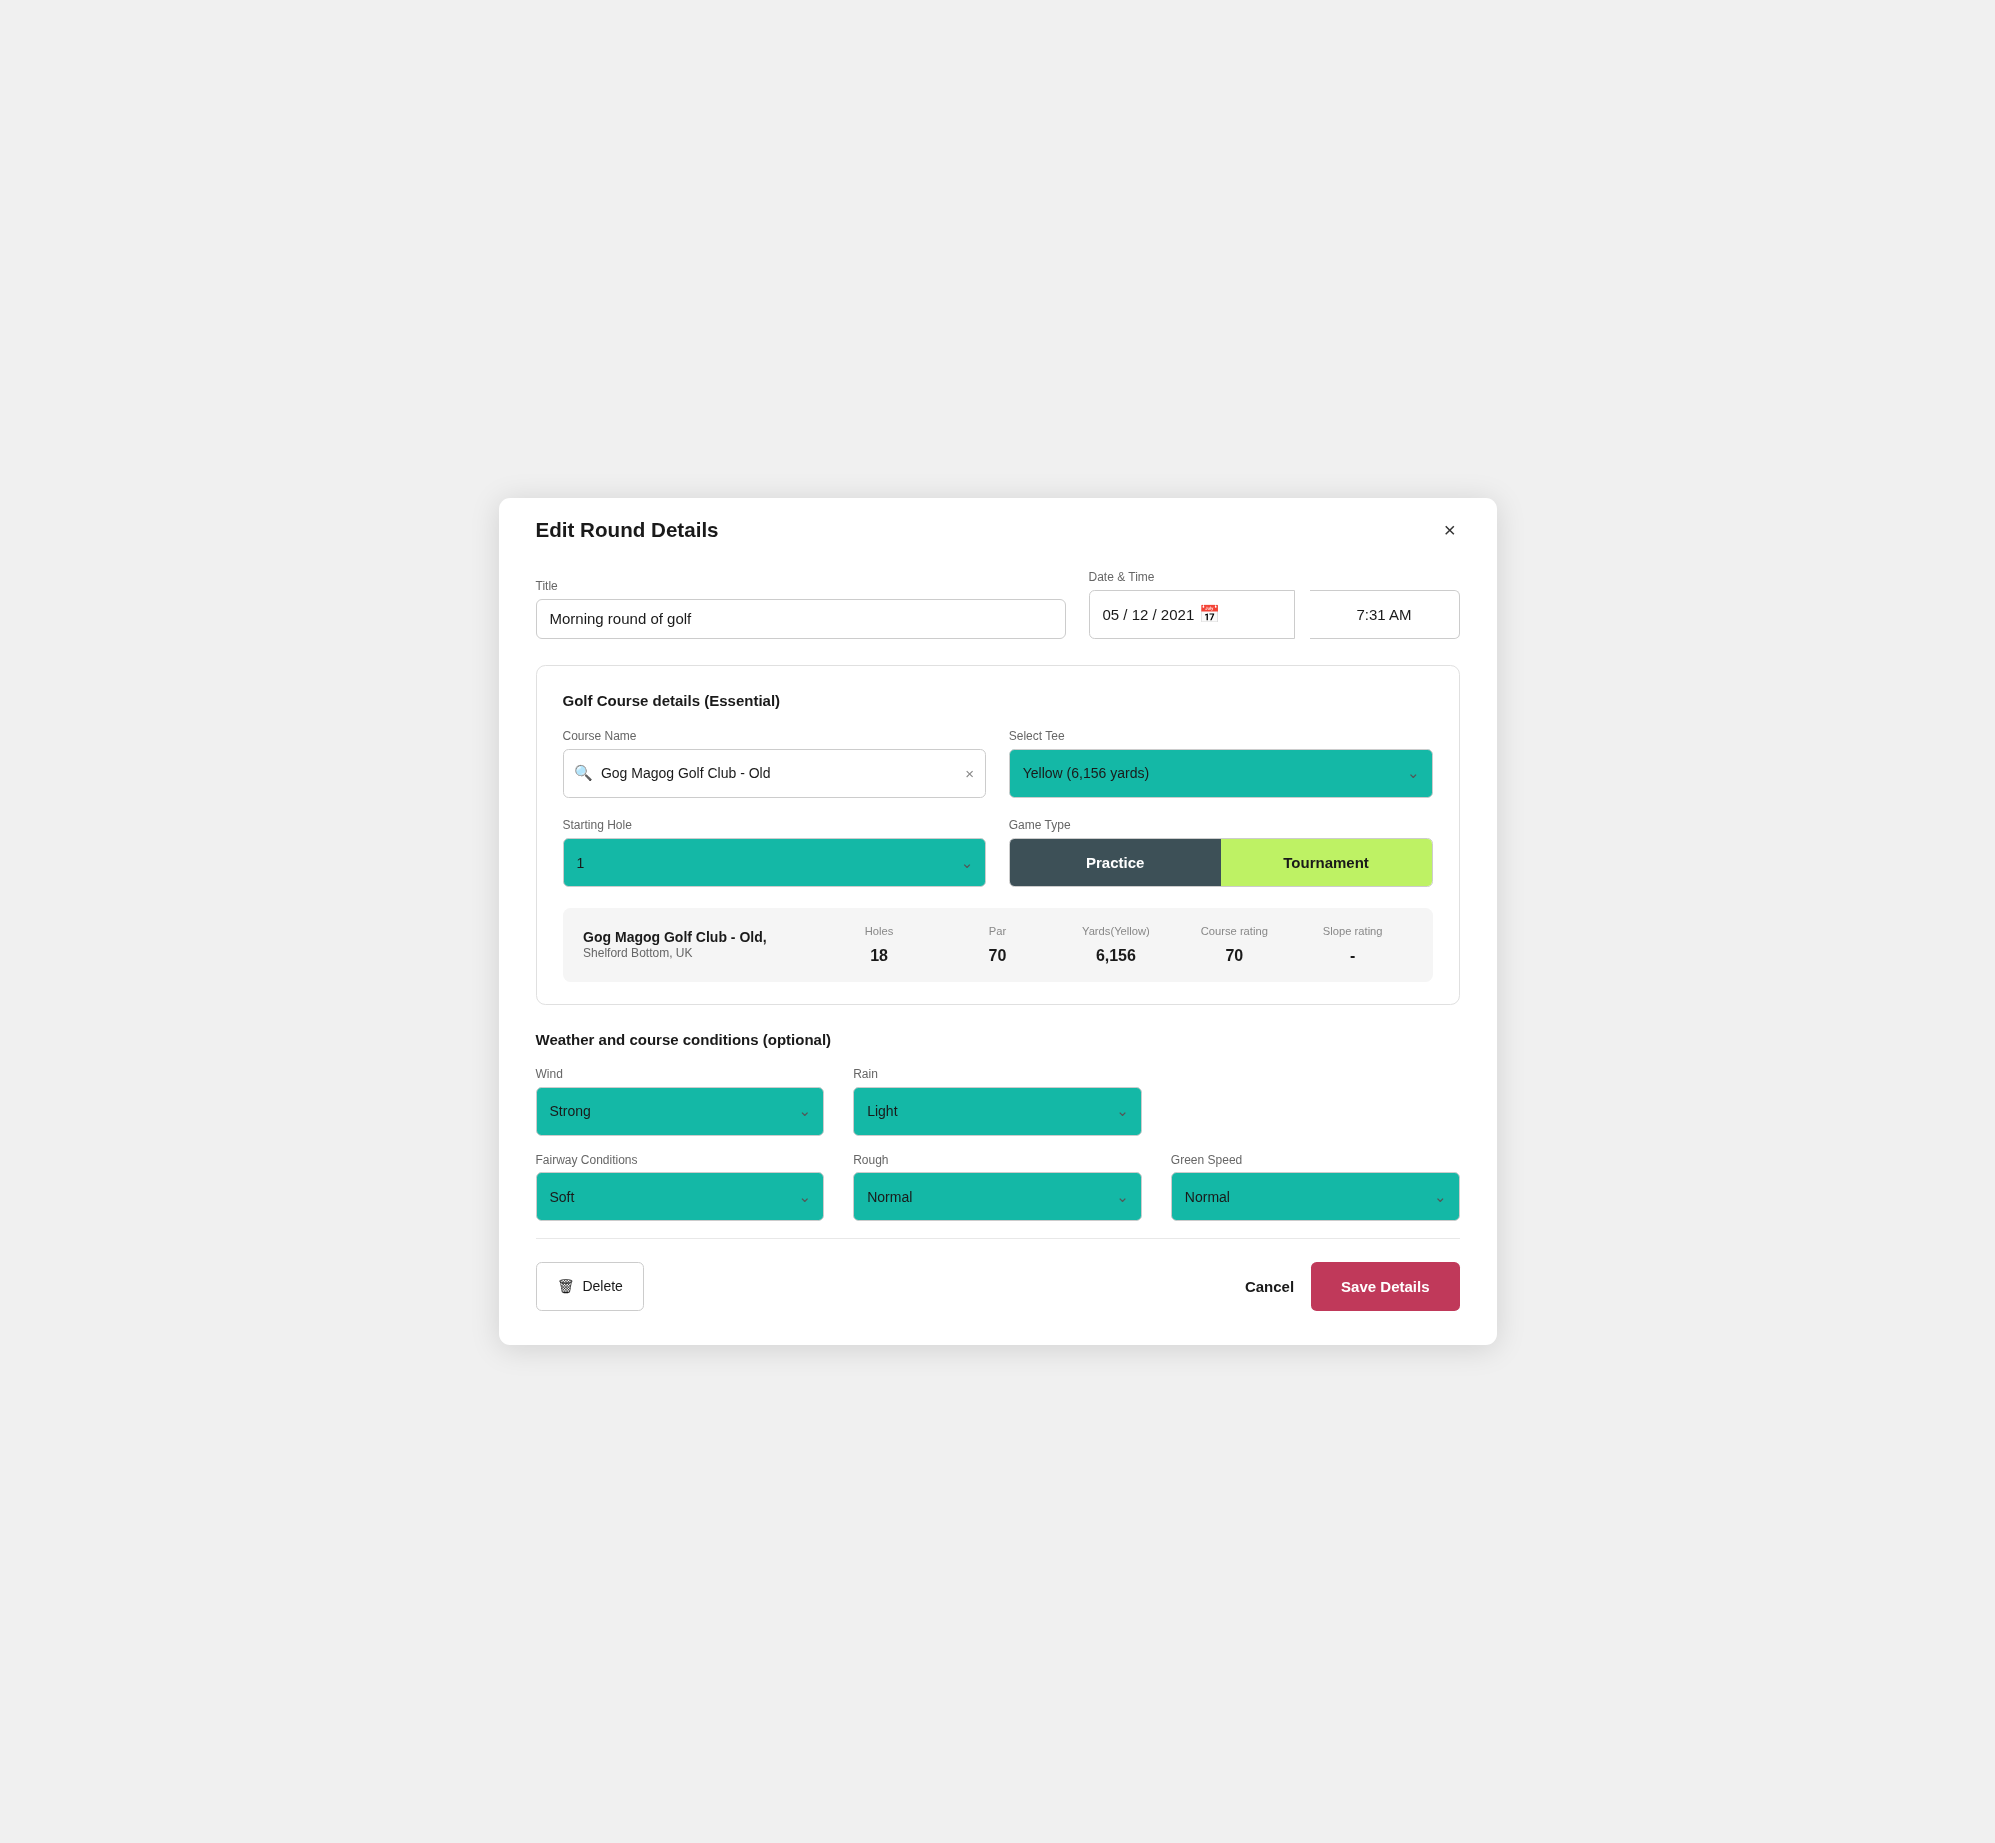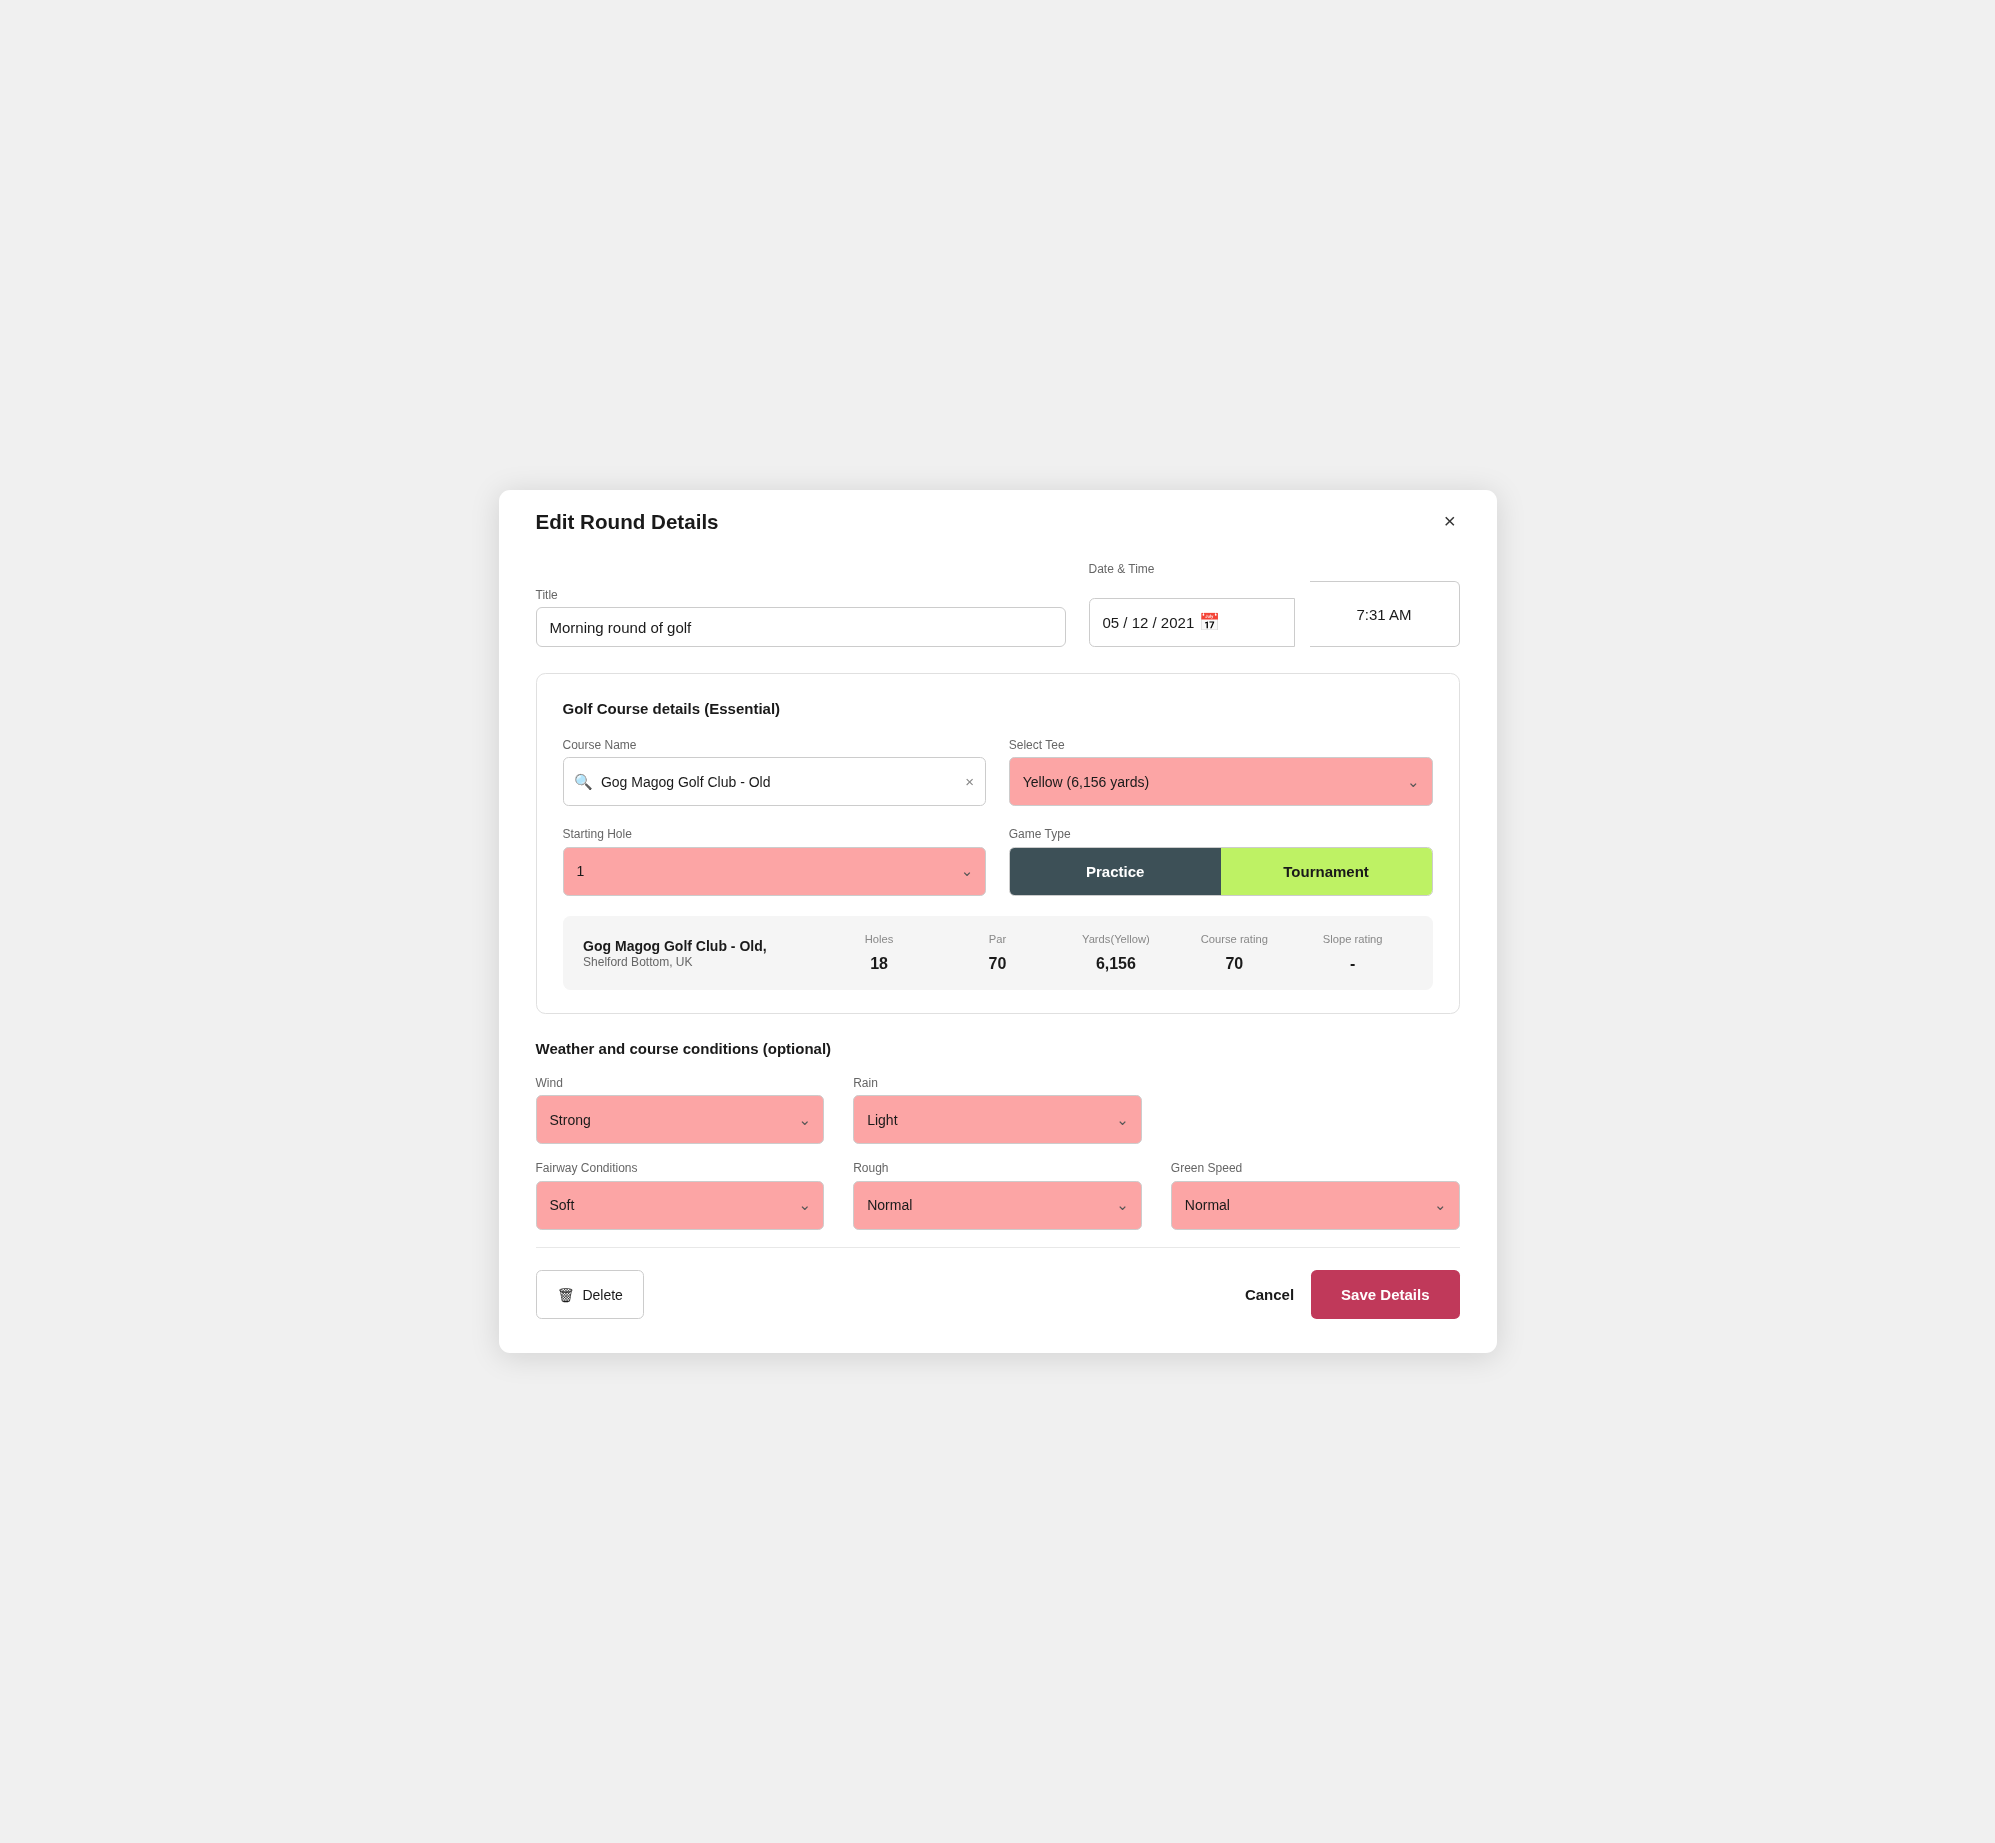--- a/index.html
+++ b/index.html
@@ -89,21 +89,21 @@
     .date-input-wrap .cal-icon {
       color: #aaa;
       font-size: 17px;
     }
     .time-input-wrap {
       display: flex;
       align-items: center;
       border: 1.4px solid #ccc;
       border-left: none;
       border-radius: 0 5.6px 5.6px 0;
-      height: 66px;
+      height: 49px;
       padding: 0 17px;
       font-size: 15px;
       color: #1a1a1a;
       min-width: 150px;
       background: #fff;
       justify-content: center;
     }
     .section-box {
       border: 1.4px solid #e0e0e0;
       border-radius: 9.4px;
@@ -159,21 +159,21 @@
     }
     .select-wrap select {
       width: 100%;
       height: 49px;
       border: 1.4px solid #ccc;
       border-radius: 5.6px;
       padding: 0 37px 0 13px;
       font-size: 14px;
       color: #1a1a1a;
       appearance: none;
-      background: #fca5a5;
+      background: #14b8a6;
       cursor: pointer;
       outline: none;
     }
     .select-wrap .chevron {
       position: absolute;
       right: 13px;
       top: 50%;
       transform: translateY(-50%);
       pointer-events: none;
       color: #555;

